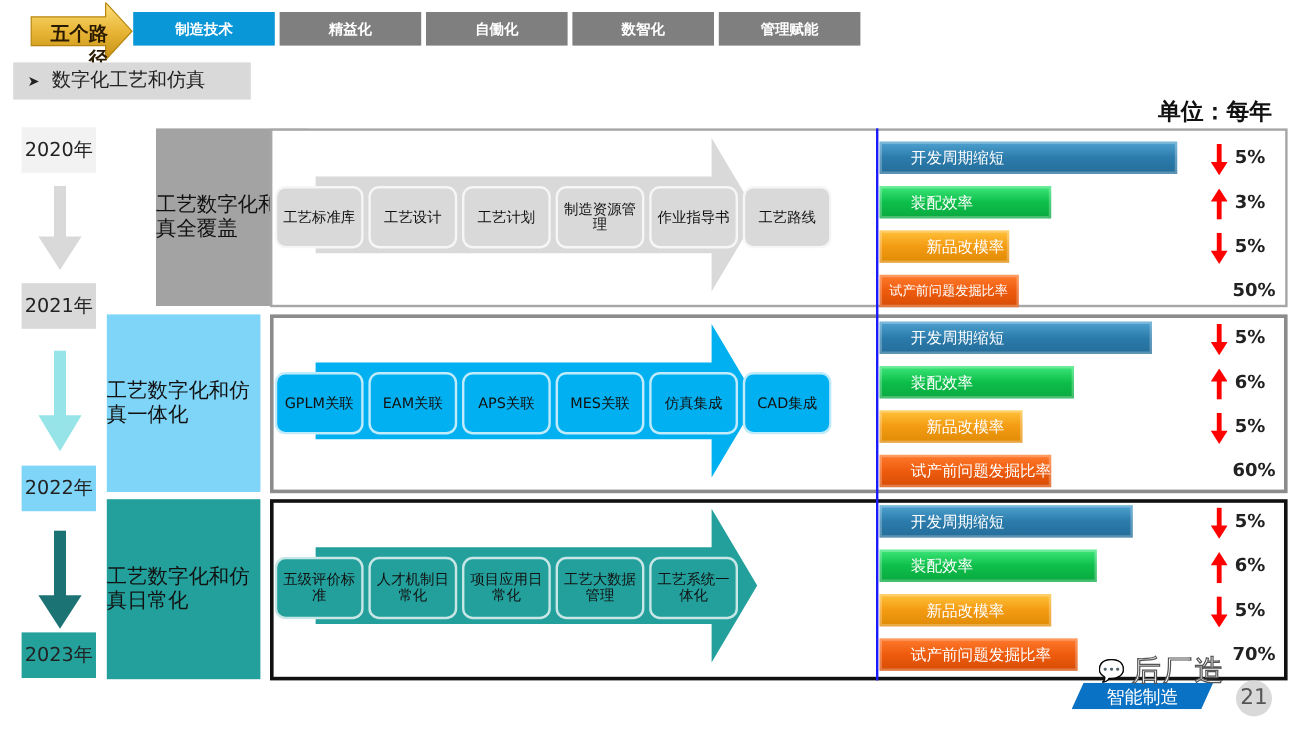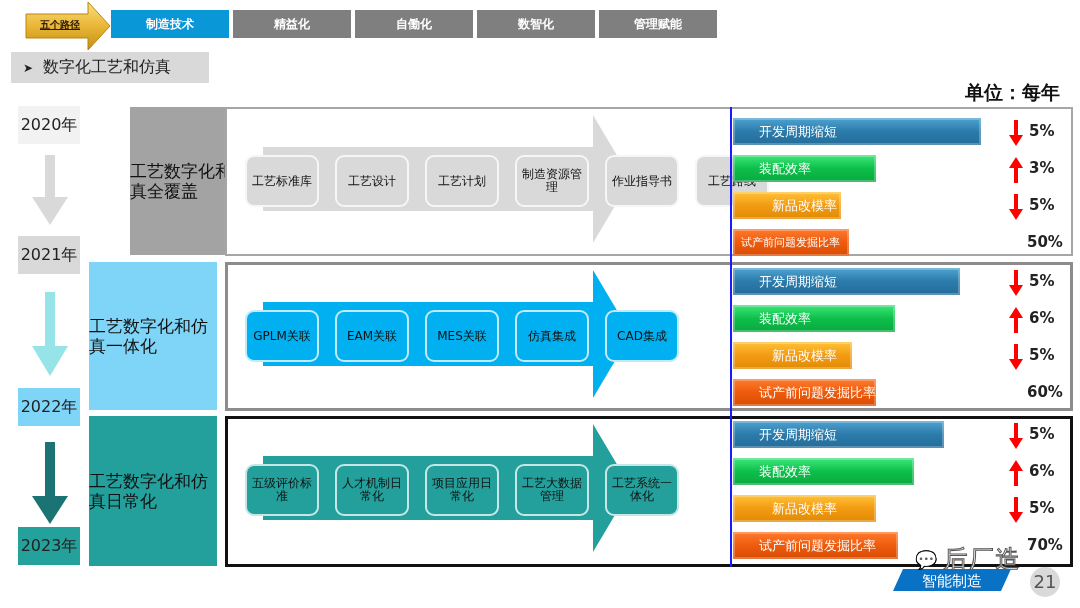--- a/index.html
+++ b/index.html
@@ -2,21 +2,21 @@
 <html><head>
 <meta charset="utf-8">
 <style>
   * { box-sizing: border-box; margin: 0; padding: 0; }
   html, body { width: 1080px; height: 608px; background: #ffffff; overflow: hidden; }
   body { position: relative; font-family: "DejaVu Sans", "Liberation Sans", sans-serif; color: #222; }
 
   
   .badge { position: absolute; left: 22px; top: 2px; width: 90px; height: 46px; }
   .badge svg { position: absolute; left: 0; top: 0; }
-  .badge-label { position: absolute; left: 8px; top: 16px; width: 60px; font-size: 10px; font-weight: bold; color: #2a1a00; text-align: center; text-decoration: underline; }
+  .badge-label { position: absolute; left: 8px; top: 16px; width: 60px; font-size: 16px; font-weight: bold; color: #2a1a00; text-align: right; }
 
   .nav { position: absolute; top: 10px; left: 111px; display: flex; gap: 4px; }
   .nav-tab { width: 118px; height: 28px; line-height: 28px; text-align: center; font-size: 12px; font-weight: bold; color: #fff; background: #7f7f7f; }
   .nav-tab.active { background: #0a97d8; }
 
   .section-title { position: absolute; left: 11px; top: 52px; width: 198px; height: 31px; background: #d9d9d9; display: flex; align-items: center; padding-left: 12px; font-size: 16px; color: #222; }
   .section-title .chev { font-size: 12px; margin-right: 10px; }
 
   .unit { position: absolute; right: 20px; top: 80px; font-size: 19px; font-weight: bold; color: #111; }
 
@@ -37,21 +37,21 @@
   
   .row-box { position: absolute; left: 225px; width: 848px; background: #fff; }
   .row-box.r1 { top: 107px; height: 149px; border: 2px solid #a6a6a6; }
   .row-box.r2 { top: 262px; height: 149px; border: 3px solid #8c8c8c; }
   .row-box.r3 { top: 416px; height: 151px; border: 3px solid #111; }
 
   .divider { position: absolute; left: 730px; top: 107px; width: 2px; height: 460px; background: #1a1aff; }
 
   .flow { position: absolute; left: 227px; width: 480px; height: 130px; }
   .flow svg.big-arrow { position: absolute; left: 0; top: 0; }
-  .steps { position: absolute; left: 18px; top: 40px; display: flex; gap: 16px; justify-content: space-between; }
+  .steps { position: absolute; left: 2px; top: 40px; display: flex; gap: 4px; justify-content: space-between; }
   .step { width: 74px; height: 52px; border-radius: 9px; border: 2px solid rgba(255,255,255,0.75); display: flex; align-items: center; justify-content: center; text-align: center; font-size: 12px; line-height: 13px; color: #111; padding: 0 5px; }
   .f1 { top: 115px; } .f1 .step { background: #d9d9d9; }
   .f2 { top: 270px; } .f2 .step { background: #00b0f0; }
   .f3 { top: 424px; } .f3 .step { background: #23a09c; }
 
   
   .metrics { position: absolute; left: 733px; width: 340px; }
   .m1 { top: 115px; } .m2 { top: 265px; } .m3 { top: 418px; }
   .metric { position: relative; height: 37px; }
   .bar { position: absolute; left: 0; top: 3px; height: 27px; color: #fff; font-size: 13px; display: flex; align-items: center; padding-left: 26px; white-space: nowrap; box-shadow: inset 0 0 0 2px rgba(255,255,255,0.25); }
@@ -142,20 +142,21 @@
   </div>
 </div>
 
 <div class="flow f2">
   <svg class="big-arrow" width="480" height="130">
     <polygon points="36,32 366,32 366,0 404,64 366,128 366,96 36,96" fill="#00b0f0"></polygon>
   </svg>
   <div class="steps">
     <div class="step">GPLM关联</div>
     <div class="step">EAM关联</div>
+    <div class="step">APS关联</div>
     <div class="step">MES关联</div>
     <div class="step">仿真集成</div>
     <div class="step">CAD集成</div>
   </div>
 </div>
 
 <div class="flow f3">
   <svg class="big-arrow" width="480" height="130">
     <polygon points="36,32 366,32 366,0 404,64 366,128 366,96 36,96" fill="#23a09c"></polygon>
   </svg>

